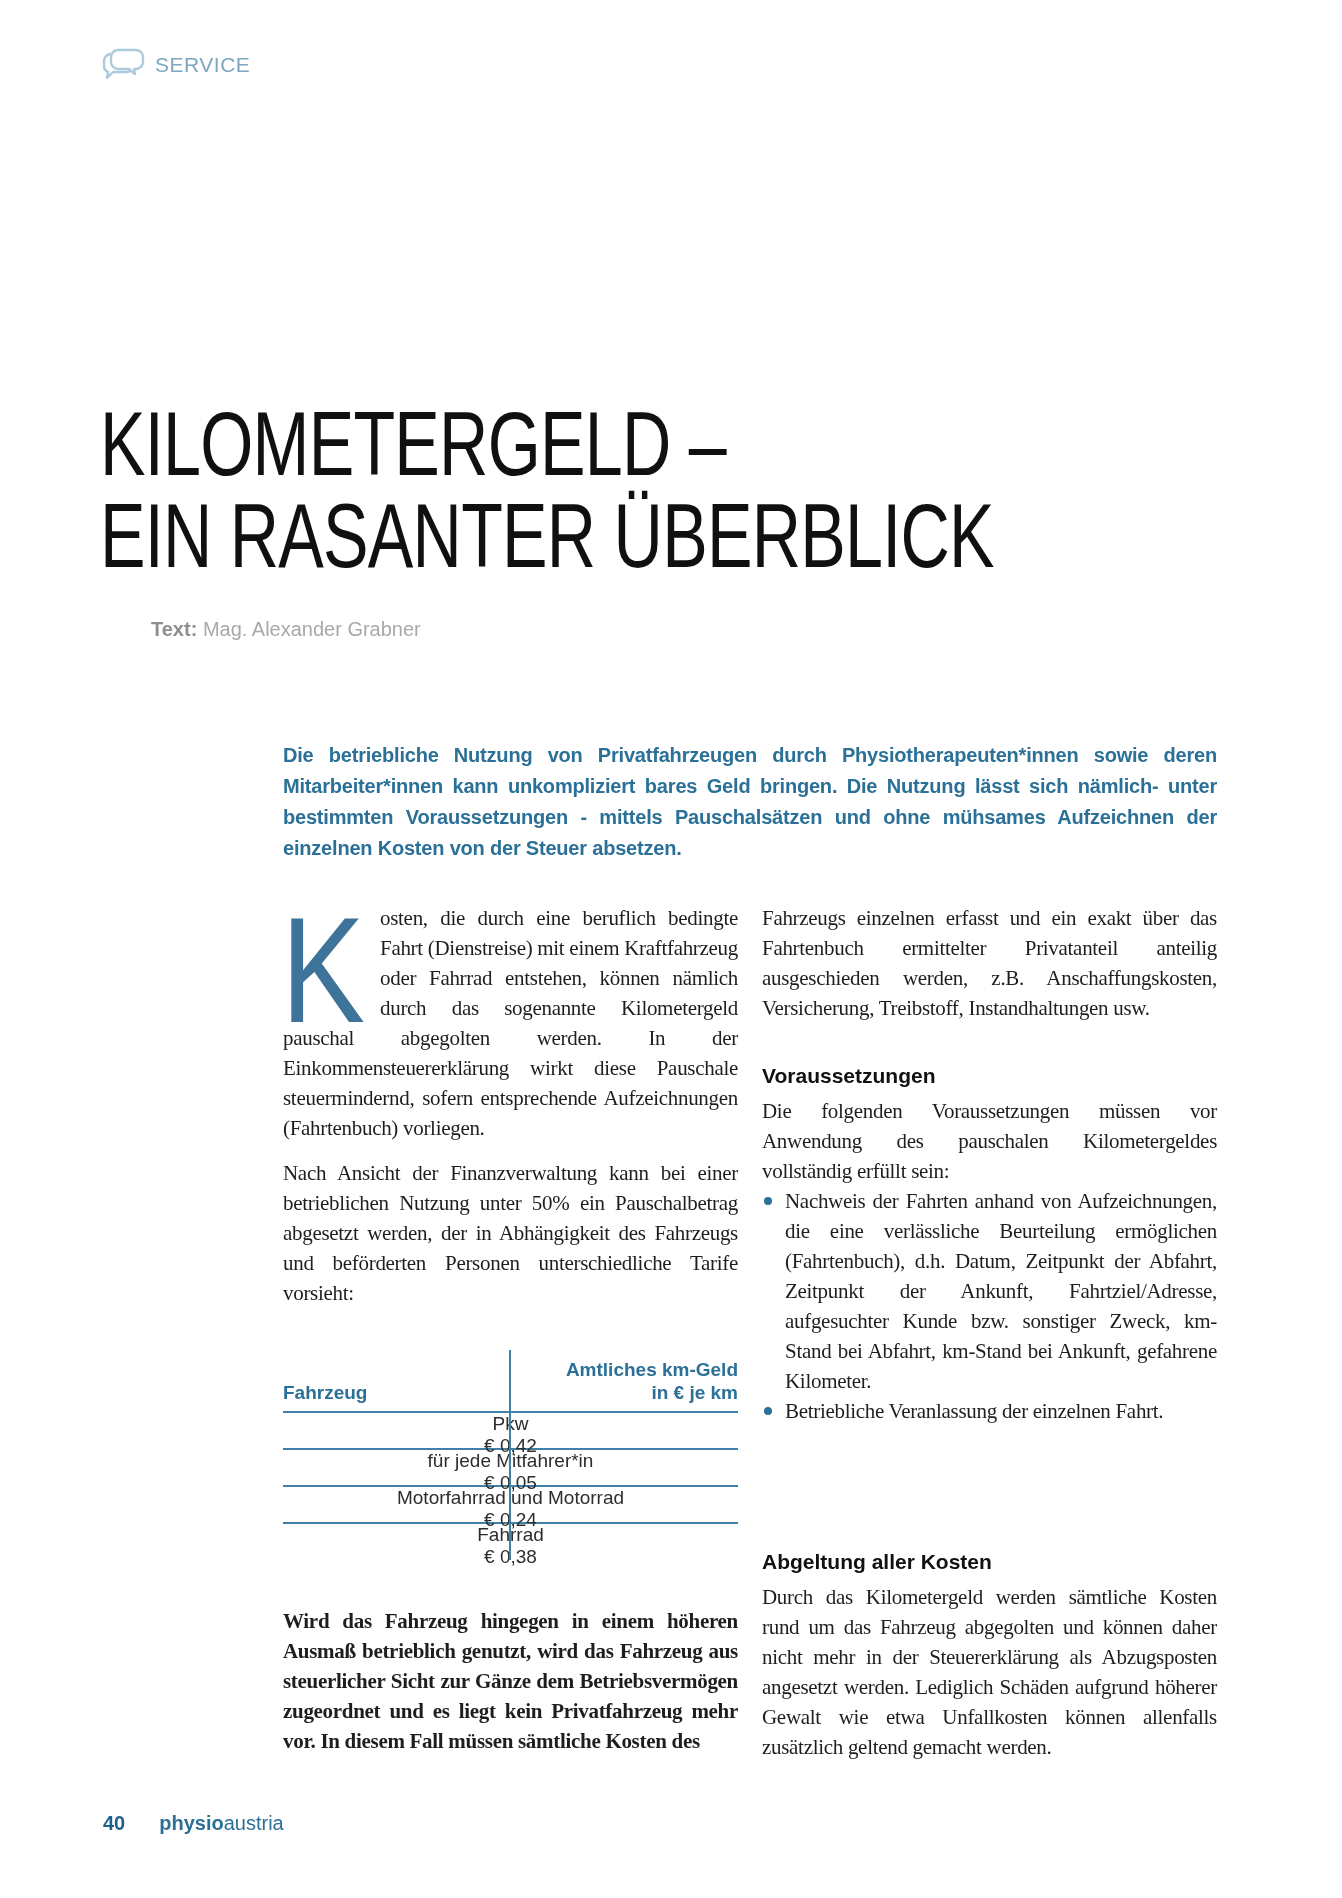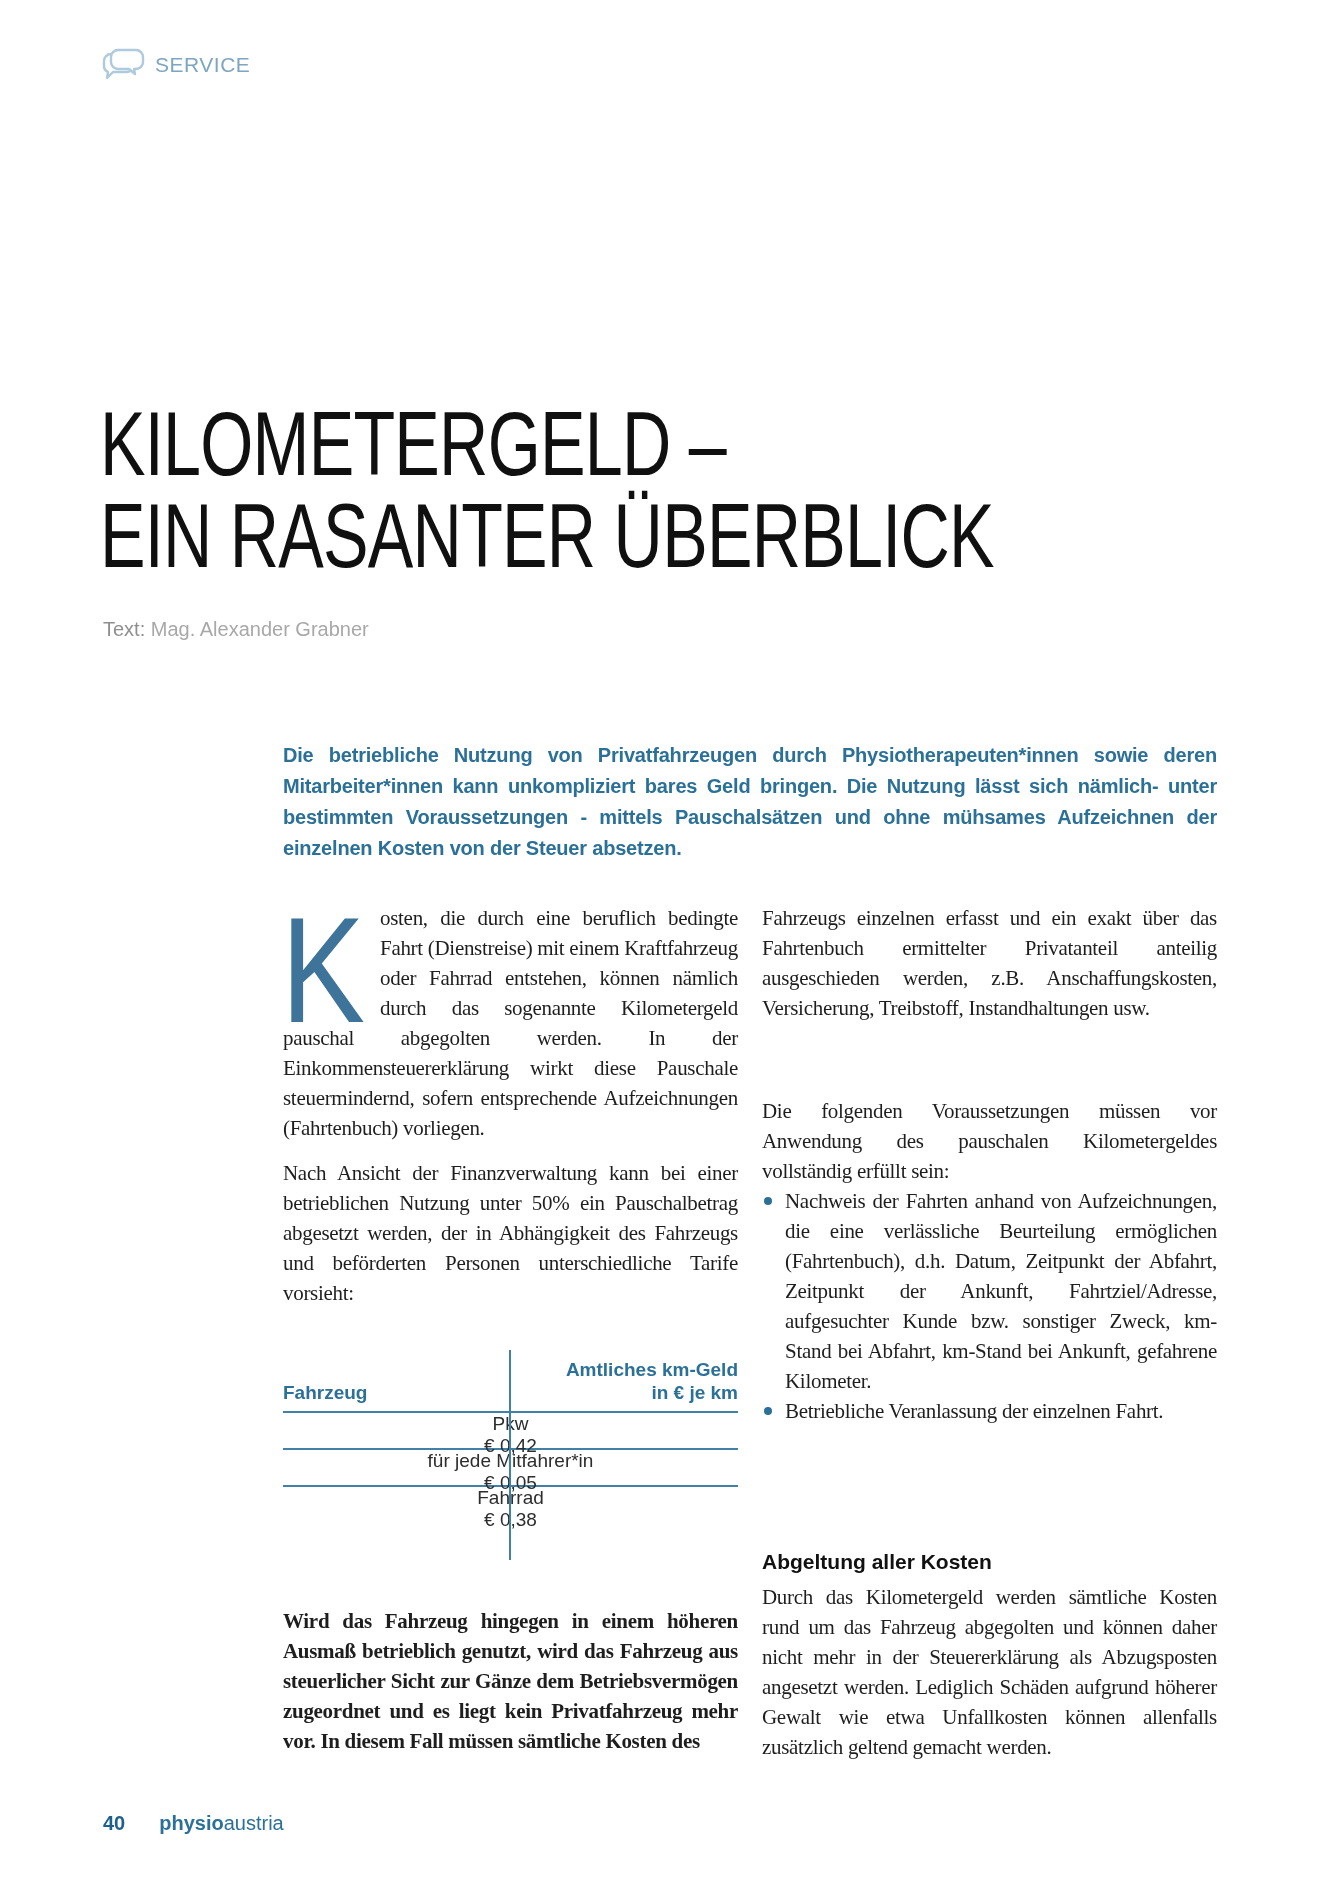--- a/index.html
+++ b/index.html
@@ -25,21 +25,21 @@
   .eyebrow svg{display:block;}
   .eyebrow-text{font-size:21px;letter-spacing:0.5px;color:var(--eyebrow);font-weight:400;}
   .bubble{fill:#fff;stroke:var(--icon);stroke-width:2.4;stroke-linejoin:round;}
 
   
   .title{position:absolute;left:100px;top:398px;font-weight:400;color:var(--title);}
   .title-line{display:block;font-size:91px;line-height:92px;letter-spacing:-1px;transform:scaleX(0.75);transform-origin:0 50%;white-space:nowrap;}
 
   
   .byline{position:absolute;left:103px;top:618px;font-size:20px;}
-  .byline-label{font-weight:normal;color:var(--byline-label);}
+  .byline-label{font-weight:bold;color:var(--byline-label);margin-left:48px;}
   .byline-name{color:var(--byline-name);}
 
   
   .intro{position:absolute;left:283px;top:740px;width:934px;
     font-size:20px;font-weight:bold;letter-spacing:-0.2px;line-height:31px;
     color:var(--accent);text-align:justify;}
 
   
   .serif{position:absolute;font-family:"Liberation Serif",serif;font-size:21px;
     line-height:30px;color:var(--body);text-align:justify;letter-spacing:-0.3px;}
@@ -121,29 +121,34 @@
     </div>
     <div class="km-row">
       <span>Pkw</span>
       <span class="km-val">€ 0,42</span>
     </div>
     <div class="km-row">
       <span>für jede Mitfahrer*in</span>
       <span class="km-val">€ 0,05</span>
     </div>
     <div class="km-row">
+      <span>Motorfahrrad und Motorrad</span>
+      <span class="km-val">€ 0,24</span>
+    </div>
+    <div class="km-row">
       <span>Fahrrad</span>
       <span class="km-val">€ 0,38</span>
     </div>
   </div>
 
   <p class="serif col-l" style="top:1606px;font-weight:bold;">Wird das Fahrzeug hingegen in einem höheren Ausmaß betrieblich genutzt, wird das Fahrzeug aus steuerlicher Sicht zur Gänze dem Betriebsvermögen zugeordnet und es liegt kein Privatfahrzeug mehr vor. In diesem Fall müssen sämtliche Kosten des</p>
 
   <p class="serif col-r" style="top:903px;">Fahrzeugs einzelnen erfasst und ein exakt über das Fahrtenbuch ermittelter Privatanteil anteilig ausgeschieden werden, z.B. Anschaffungskosten, Versicherung, Treibstoff, Instandhaltungen usw.</p>
 
+  <h2 class="subhead" style="top:1064px;">Voraussetzungen</h2>
 
   <p class="serif col-r" style="top:1096px;">Die folgenden Voraussetzungen müssen vor Anwendung des pauschalen Kilometergeldes vollständig erfüllt sein:</p>
 
   <ul class="serif col-r bullets" style="top:1186px;">
     <li>Nachweis der Fahrten anhand von Aufzeichnungen, die eine verlässliche Beurteilung ermöglichen (Fahrtenbuch), d.h. Datum, Zeitpunkt der Abfahrt, Zeitpunkt der Ankunft, Fahrtziel/Adresse, aufgesuchter Kunde bzw. sonstiger Zweck, km-Stand bei Abfahrt, km-Stand bei Ankunft, gefahrene Kilometer.</li>
     <li>Betriebliche Veranlassung der einzelnen Fahrt.</li>
   </ul>
 
   <h2 class="subhead" style="top:1550px;">Abgeltung aller Kosten</h2>
 

